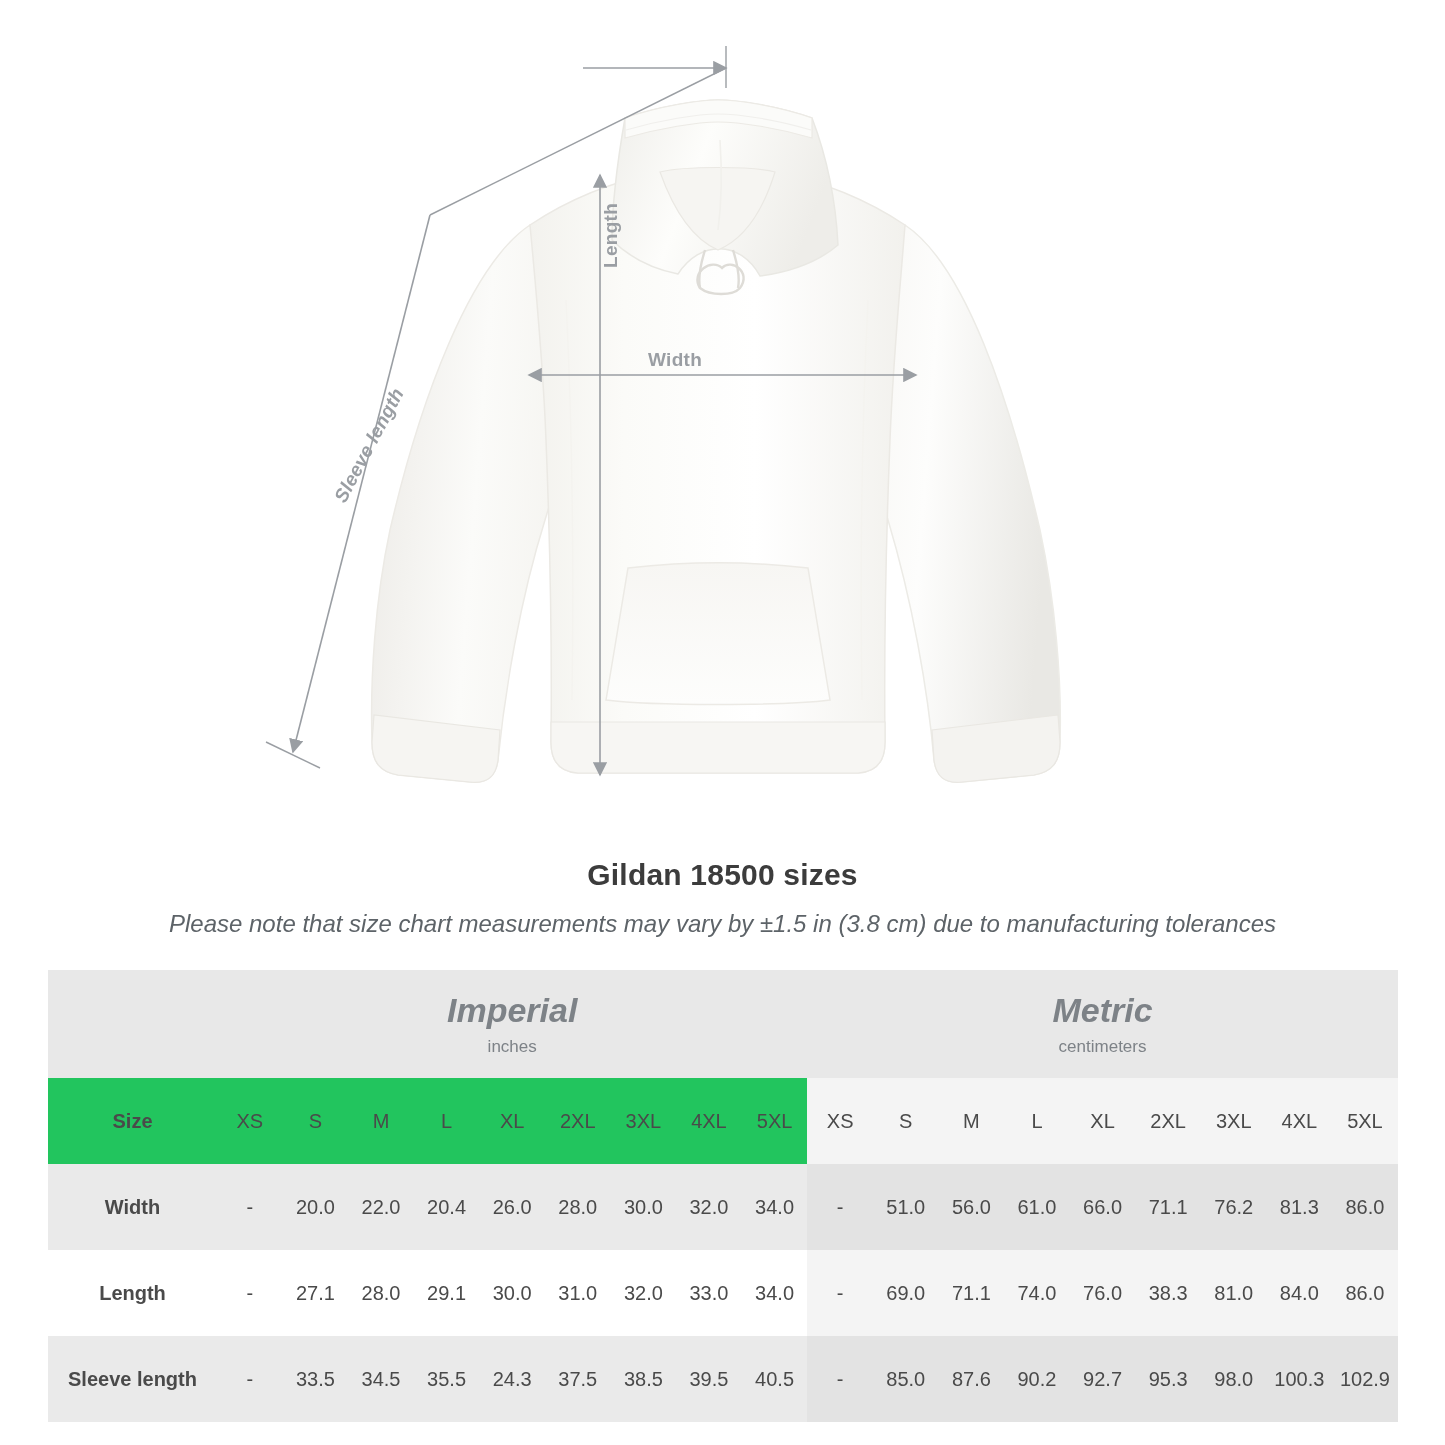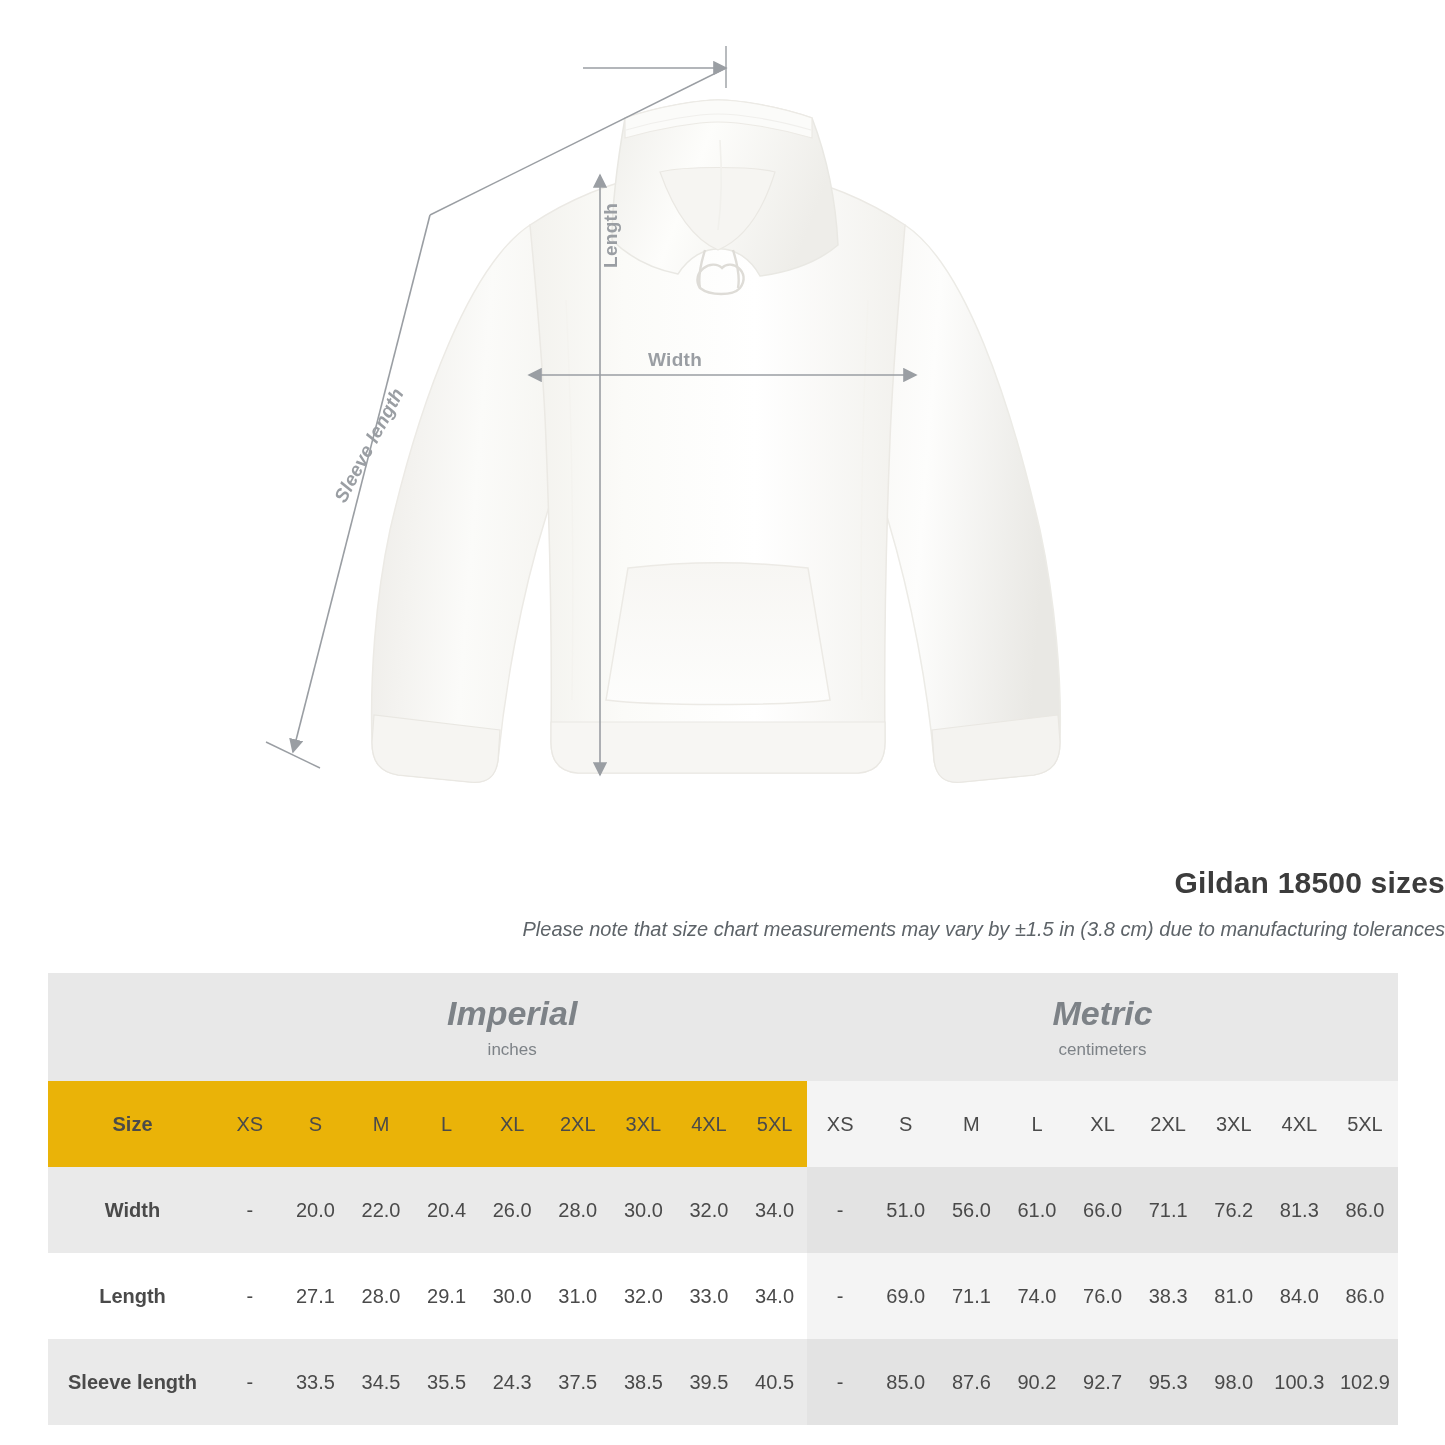--- a/index.html
+++ b/index.html
@@ -50,32 +50,32 @@
     top: 496px;
     transform: rotate(-62deg);
     transform-origin: left top;
     font-style: italic;
     font-weight: bold;
     white-space: nowrap;
   }
 
   
   .title-block {
-    text-align: right;
-    margin-top: 36px;
+    text-align: center;
+    margin-top: 28px;
   }
   .chart-title {
     font-size: 30px;
     font-weight: bold;
     color: #3c3c3c;
     letter-spacing: 0.2px;
   }
   .chart-note {
     margin-top: 18px;
-    font-size: 20px;
+    font-size: 24px;
     font-style: italic;
     color: #5d6368;
   }
 
   
   .table-wrap {
     margin: 32px 48px 0 48px;
   }
   table.size-table {
     border-collapse: collapse;
@@ -105,21 +105,21 @@
     font-size: 17px;
     color: #7d8287;
     margin-top: 6px;
   }
 
   
   .size-row td {
     height: 84px;
     font-size: 20px;
     color: #4a4a4a;
-    background: #eab308;
+    background: #22c55e;
   }
   .size-row td.rowhead {
     font-weight: bold;
     font-size: 20px;
   }
   .size-row td.alt {
     background: #f4f4f4;
   }
 
   

